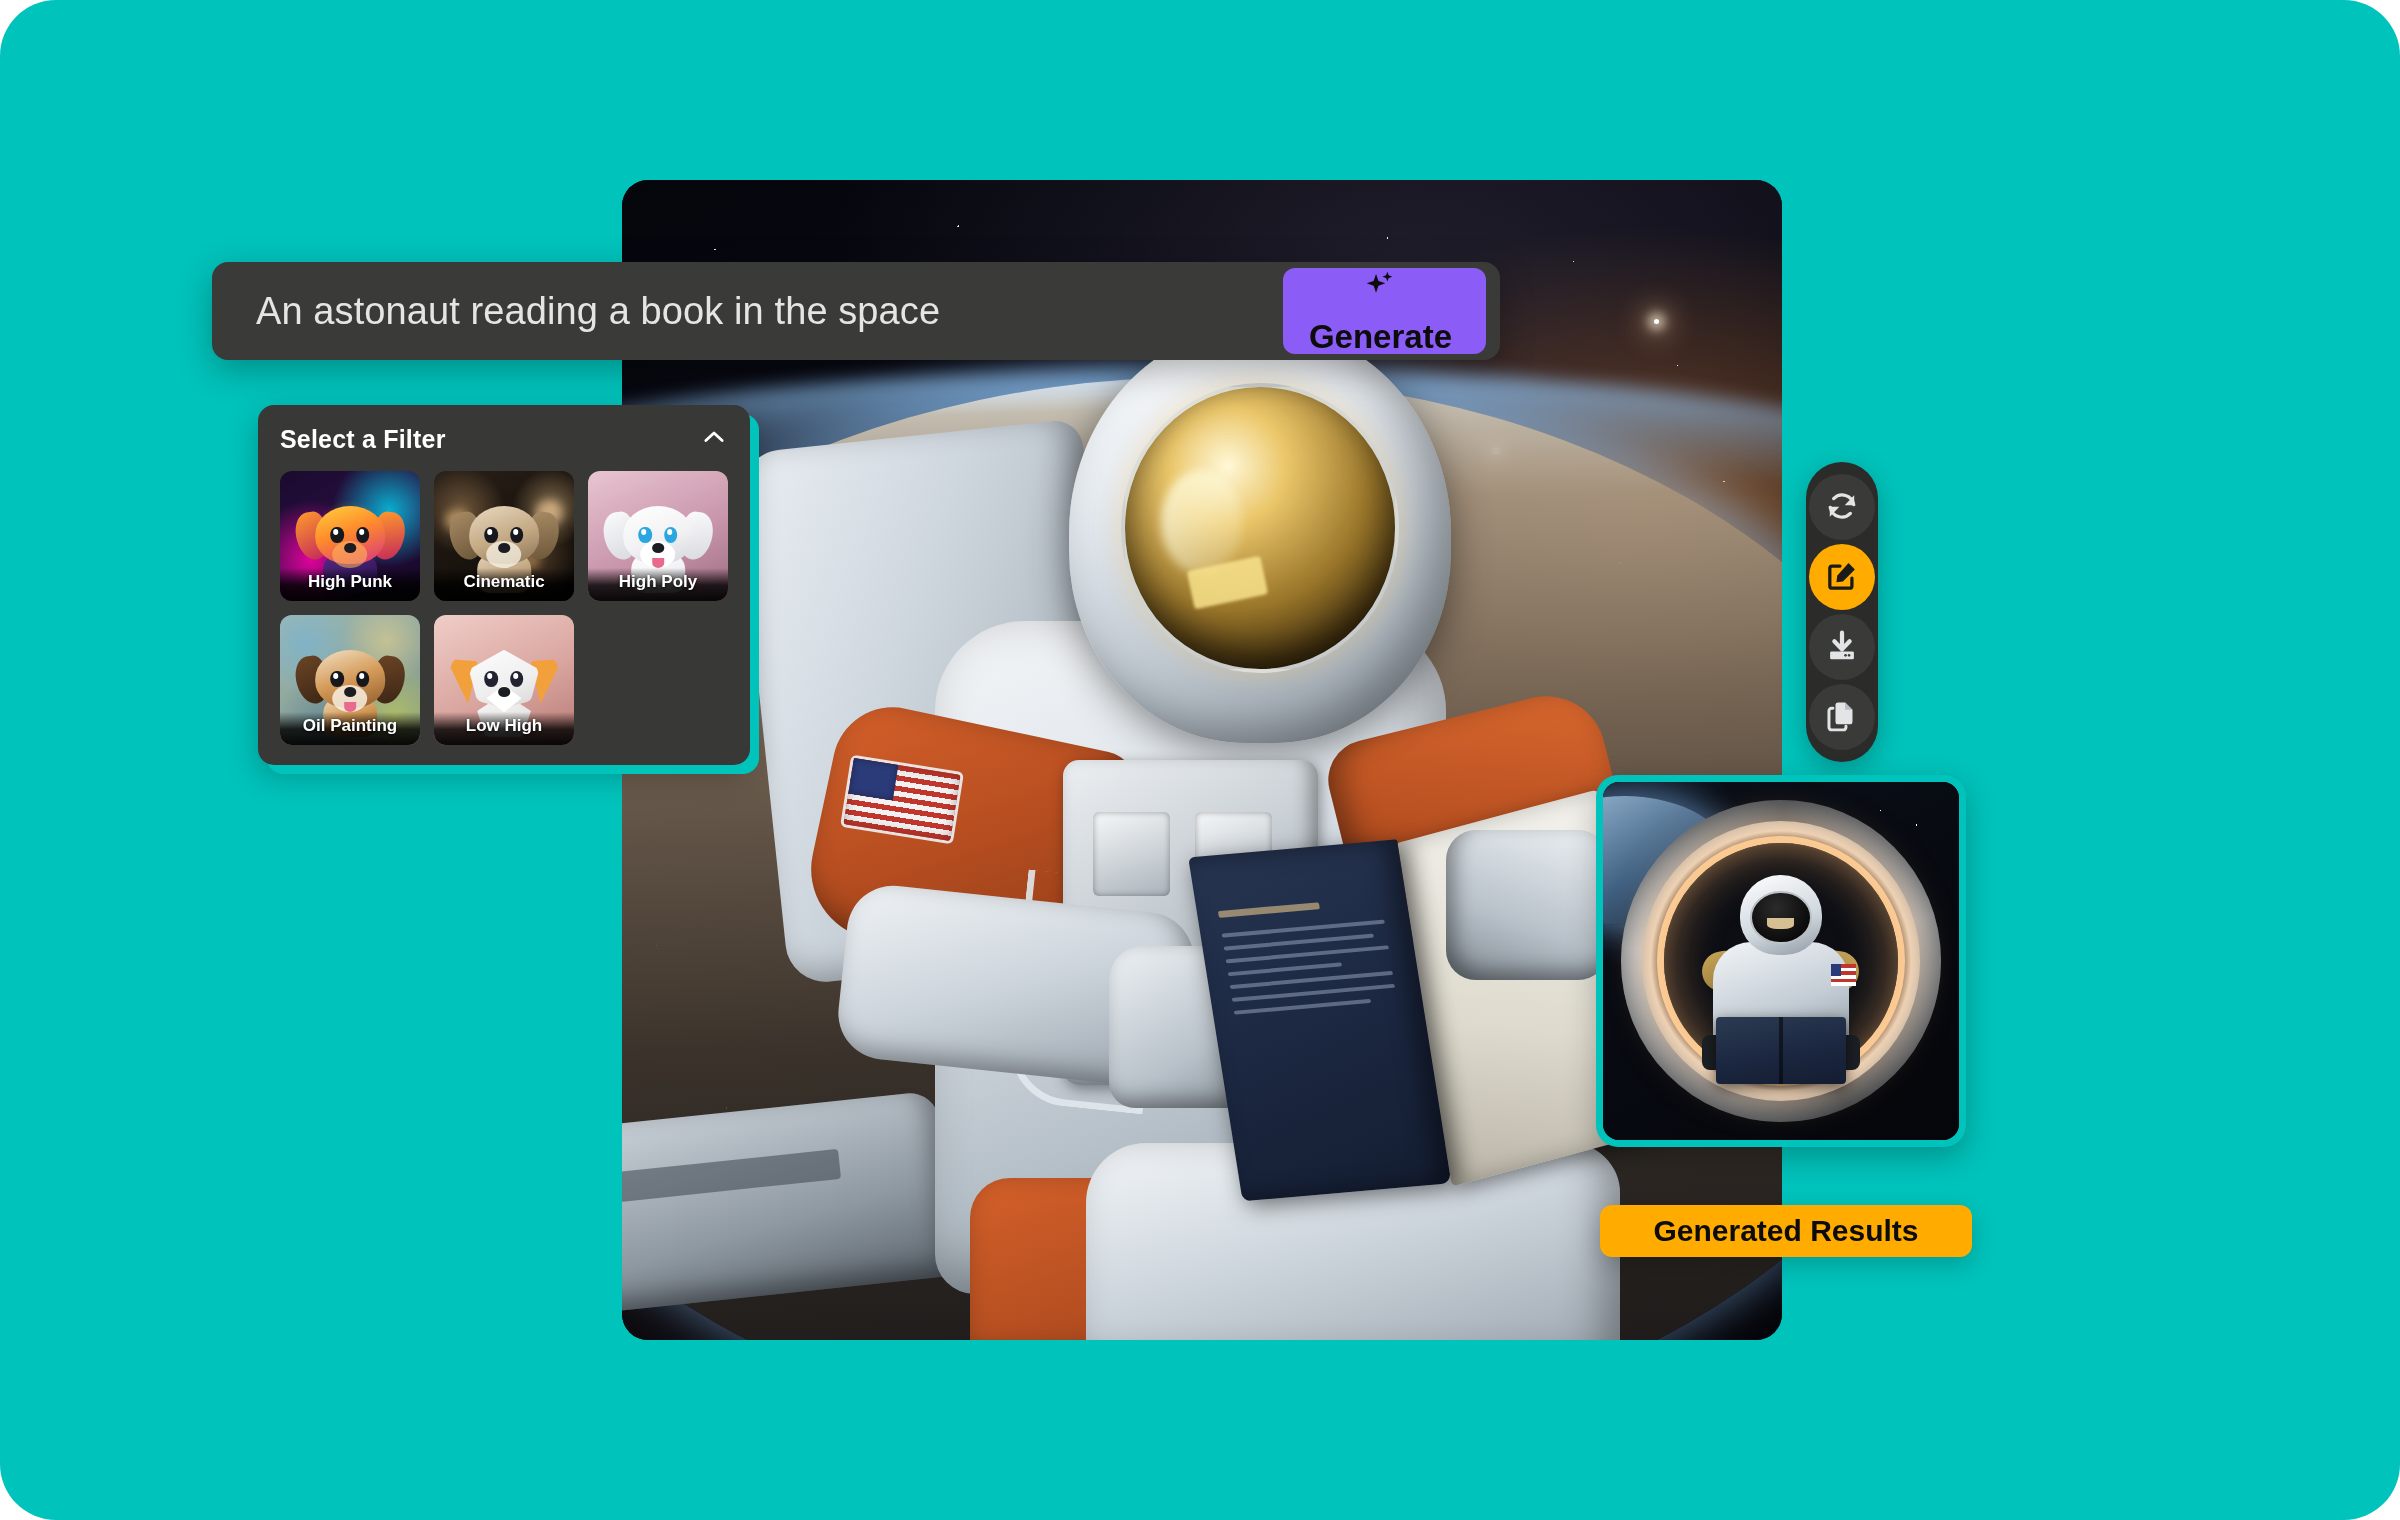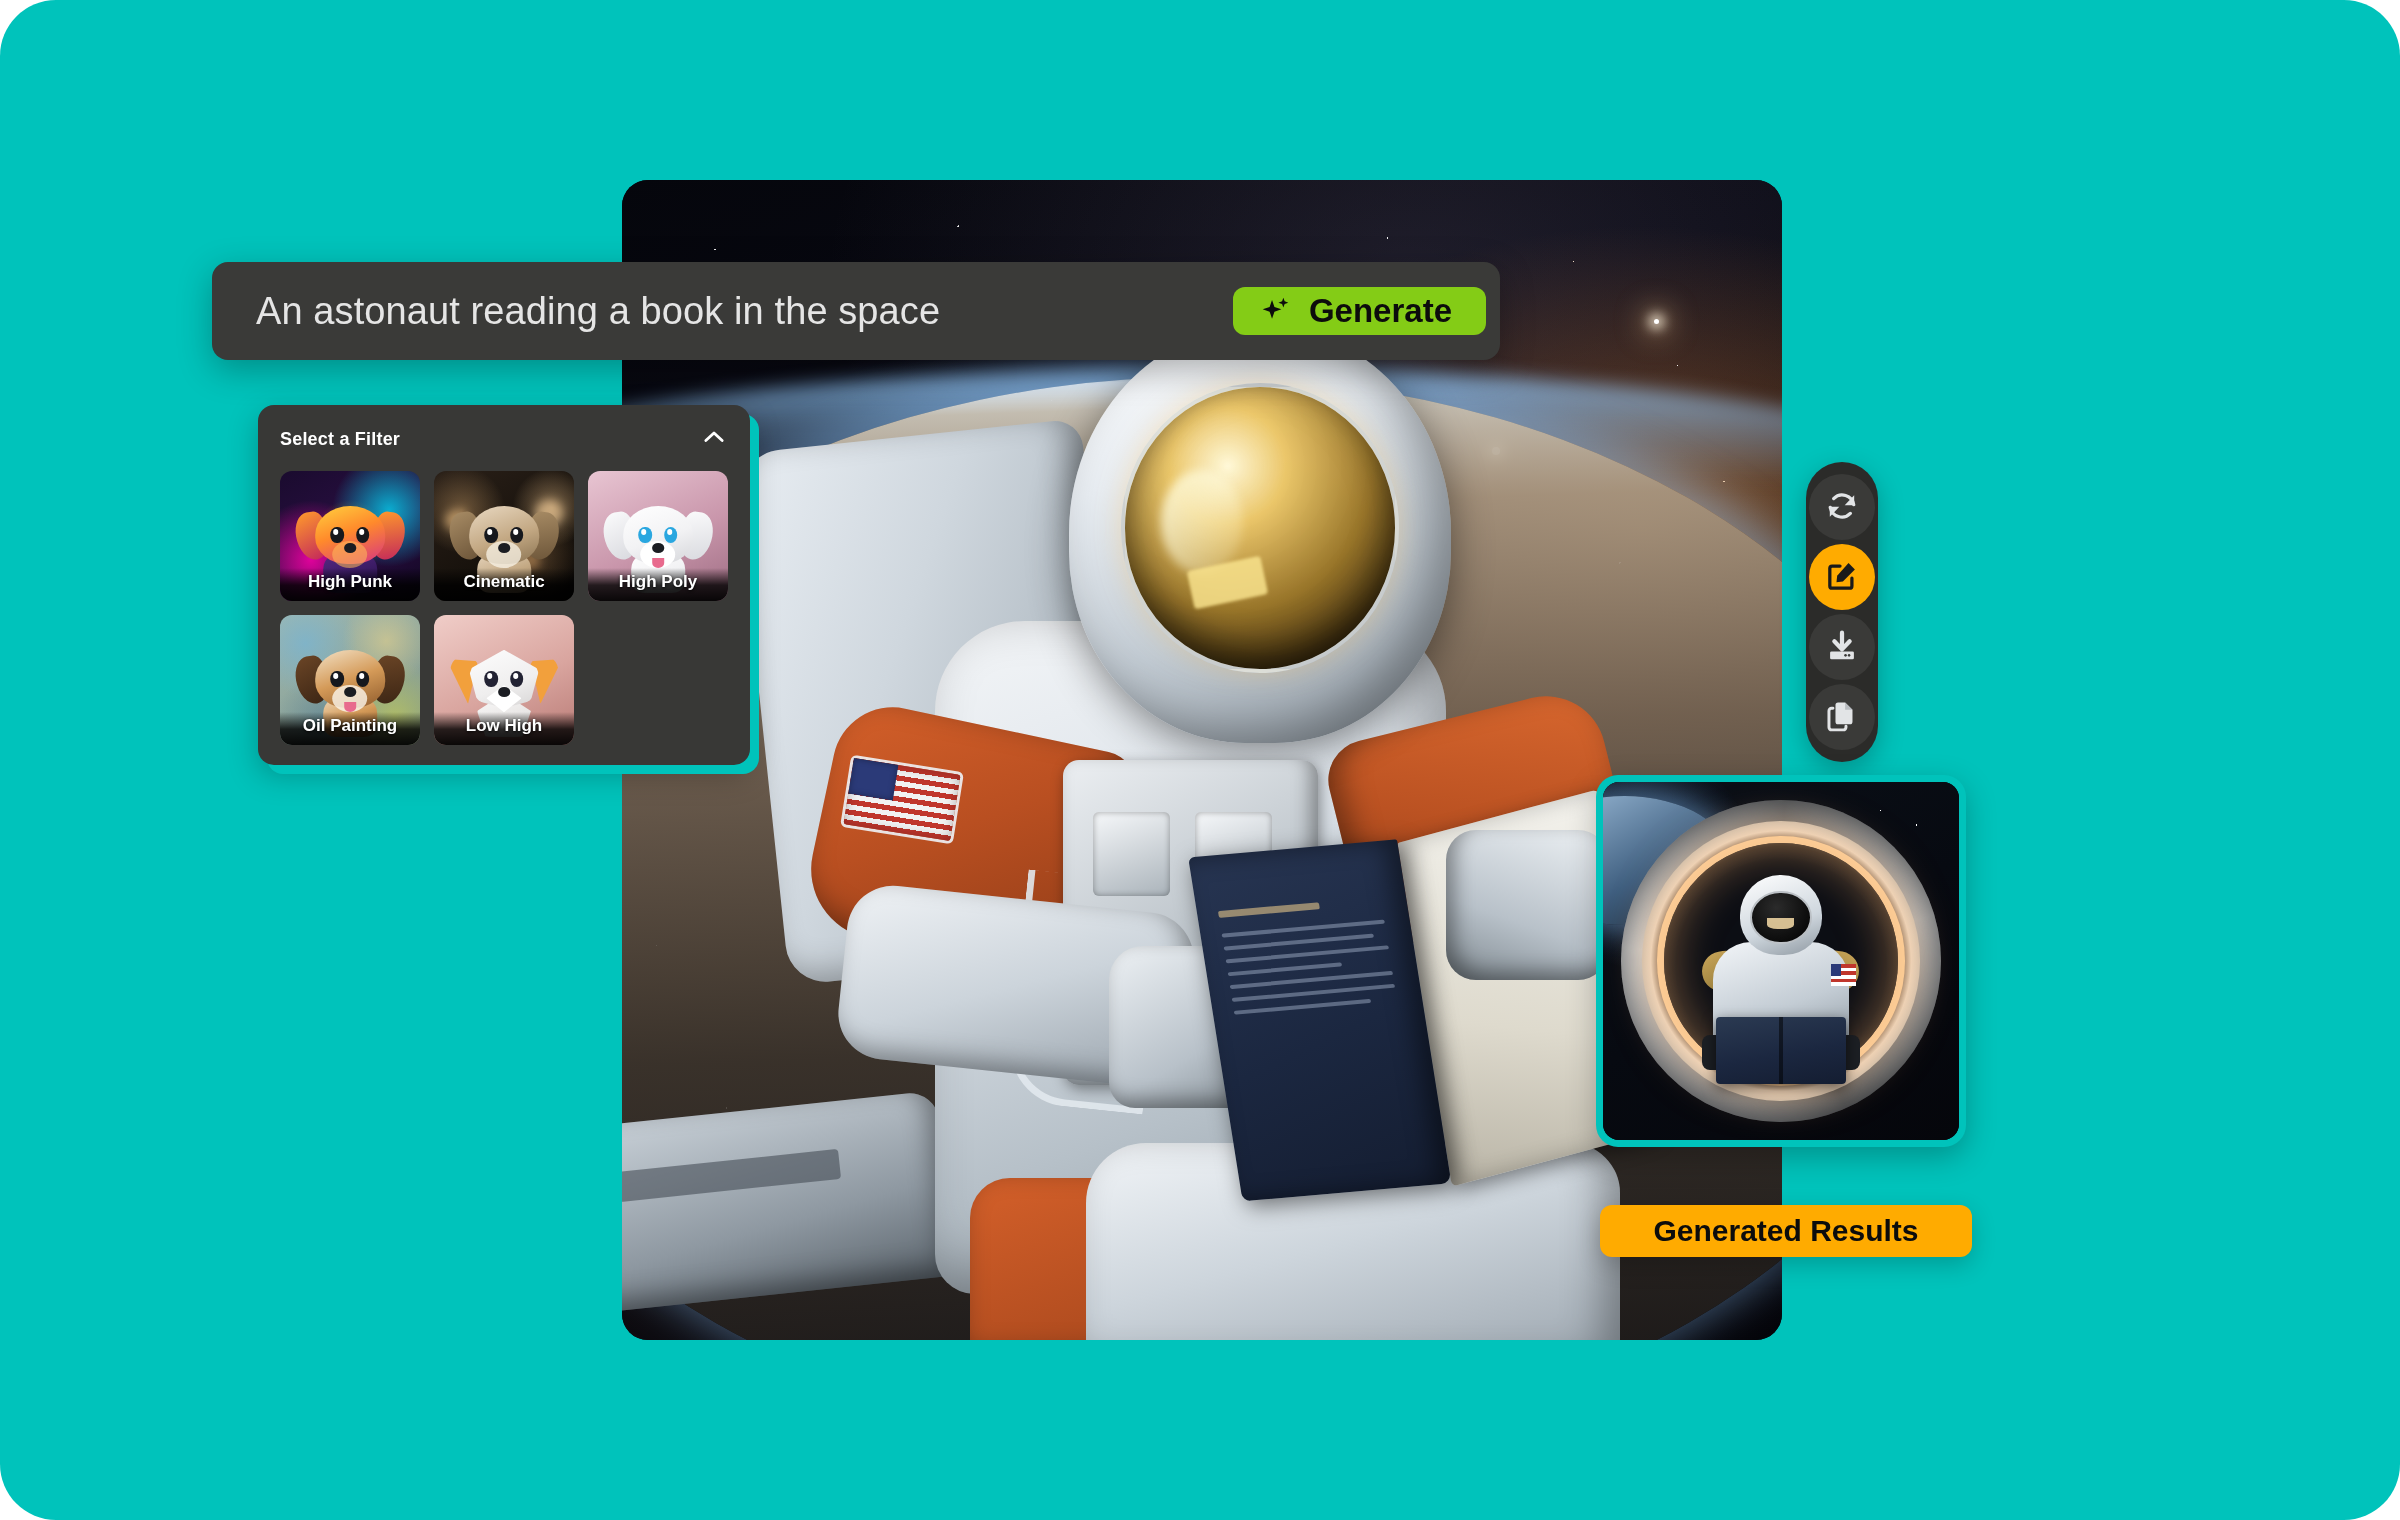--- a/index.html
+++ b/index.html
@@ -308,49 +308,50 @@
   #prompt-text {
     flex: 1;
     color: #e5e5e5;
     font-size: 38px;
     letter-spacing: .1px;
     white-space: nowrap;
     overflow: hidden;
   }
   #generate-button {
     display: flex; align-items: center; gap: 16px;
-    background: #84cc16;
+    background: #8b5cf6;
     color: #0c0c0c;
     border: none;
     border-radius: 12px;
-    height: 48px;
+    height: 86px;
     padding: 0 34px 0 26px;
     font-family: "Liberation Sans", sans-serif;
     font-size: 33px;
     font-weight: bold;
     cursor: pointer;
+    flex-direction: column;
   }
   .sparkle-icon { width: 34px; height: 34px; display: block; }
 
   
   #filter-panel {
     position: absolute;
     left: 258px; top: 405px;
     width: 492px; height: 360px;
     background: #383836;
     border-radius: 16px;
     padding: 18px 22px 20px;
     box-shadow: 9px 9px 0 0 #00c3bb, 0 10px 30px rgba(0,0,0,.25);
   }
   #filter-header {
     display: flex; align-items: center; justify-content: space-between;
     margin-bottom: 16px;
   }
   #filter-title {
-    color: #fff; font-size: 18px; font-weight: bold; letter-spacing: .2px;
+    color: #fff; font-size: 25px; font-weight: bold; letter-spacing: .2px;
   }
   .chevron-up { width: 28px; height: 28px; cursor: pointer; }
   #filter-grid {
     display: grid;
     grid-template-columns: repeat(3, 1fr);
     grid-template-rows: repeat(2, 1fr);
     gap: 14px 14px;
   }
   .filter-card {
     position: relative;

